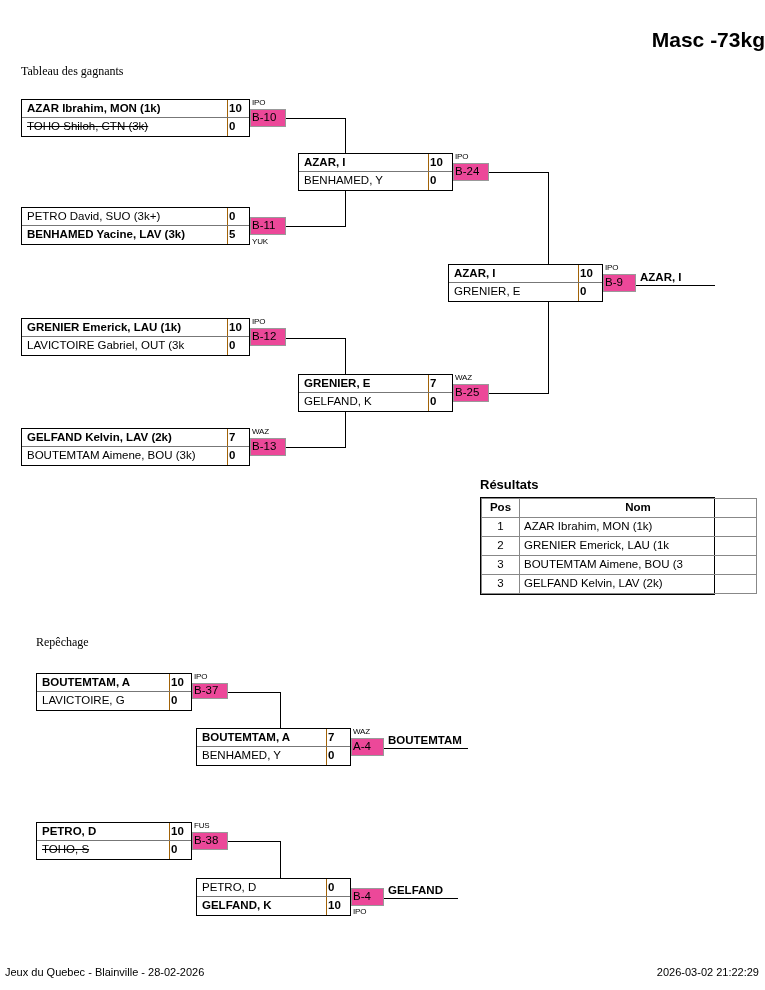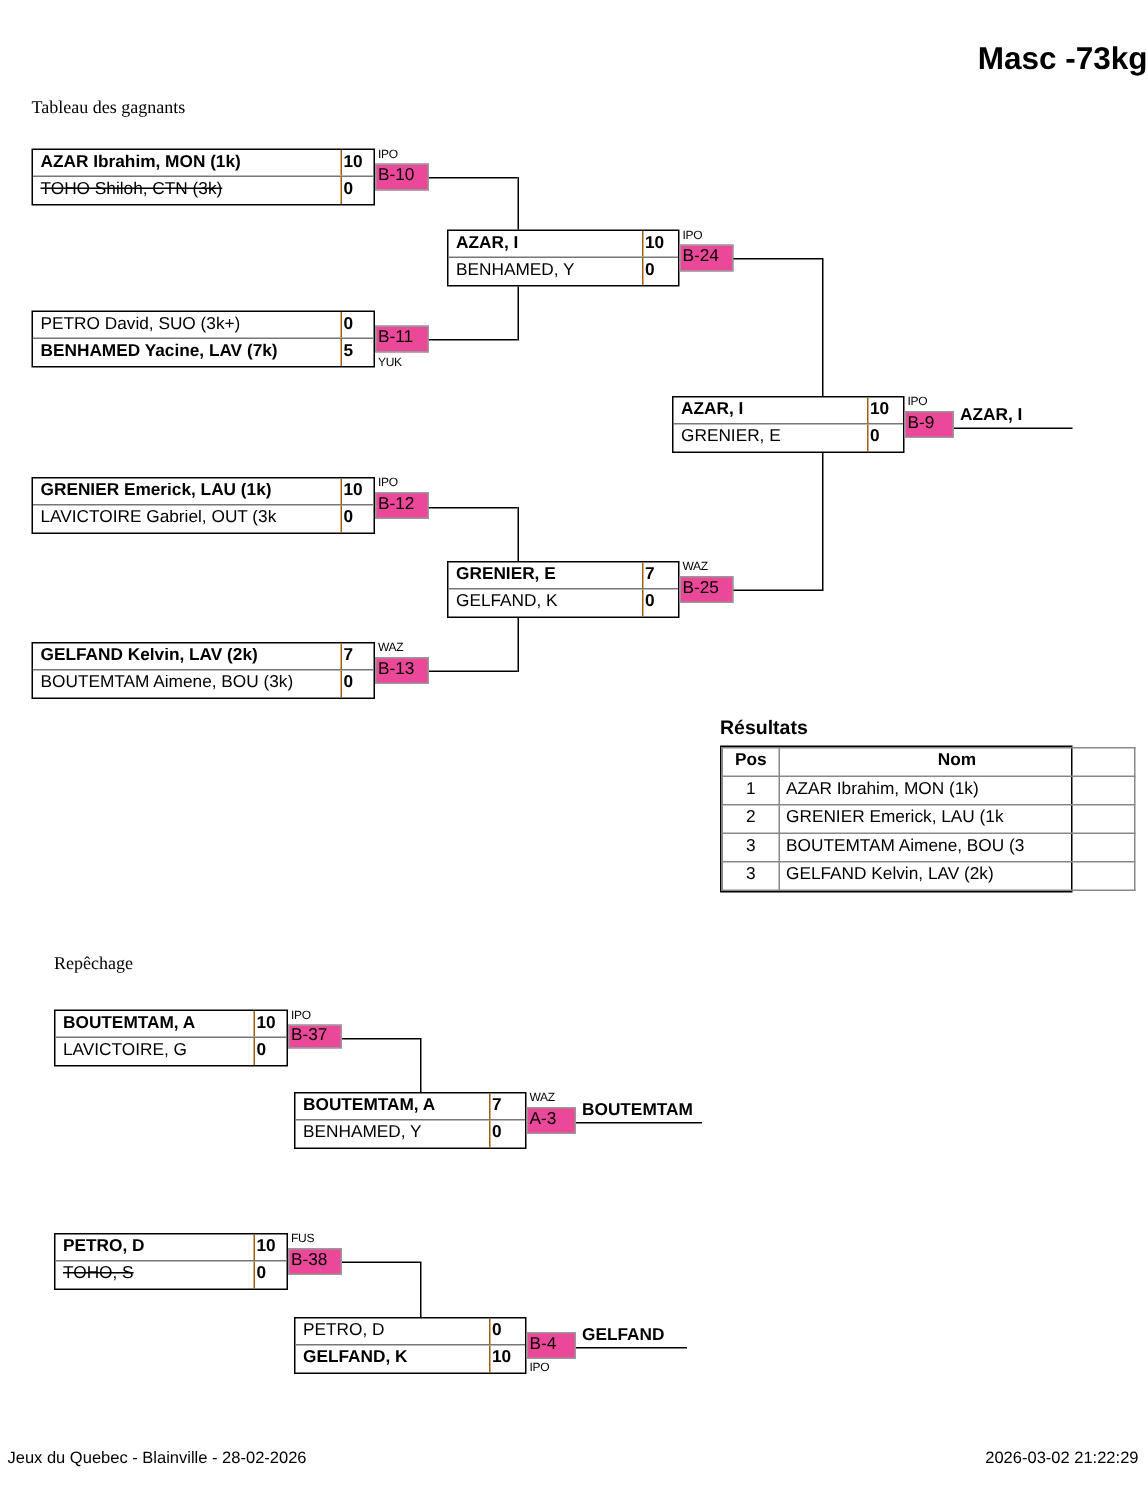--- a/index.html
+++ b/index.html
@@ -141,21 +141,21 @@
 <div class="abs mark" style="left:252px;top:99px;">IPO</div>
 <div class="abs tag" style="left:250px;top:109px;width:36px;height:18px;">B-10</div>
 <div class="abs hline" style="left:286px;top:118px;width:59px;height:1px;"></div>
 
 <div class="abs match" style="left:21px;top:207px;width:229px;height:38px;">
   <div class="row top">
     <div class="pname">PETRO David, SUO (3k+)</div>
     <div class="pscore" style="width:22px;">0</div>
   </div>
   <div class="row">
-    <div class="pname win">BENHAMED Yacine, LAV (7k)</div>
+    <div class="pname win">BENHAMED Yacine, LAV (3k)</div>
     <div class="pscore" style="width:22px;">5</div>
   </div>
 </div>
 <div class="abs tag" style="left:250px;top:217px;width:36px;height:18px;">B-11</div>
 <div class="abs mark" style="left:252px;top:238px;">YUK</div>
 <div class="abs hline" style="left:286px;top:226px;width:59px;height:1px;"></div>
 <div class="abs vline" style="left:345px;top:118px;height:109px;"></div>
 <div class="abs hline" style="left:345px;top:172px;width:56px;height:1px;"></div>
 
 <div class="abs match" style="left:21px;top:318px;width:229px;height:38px;">
@@ -254,21 +254,21 @@
   <div class="row top">
     <div class="pname win">BOUTEMTAM, A</div>
     <div class="pscore" style="width:24px;">7</div>
   </div>
   <div class="row">
     <div class="pname">BENHAMED, Y</div>
     <div class="pscore" style="width:24px;">0</div>
   </div>
 </div>
 <div class="abs mark" style="left:353px;top:728px;">WAZ</div>
-<div class="abs tag" style="left:351px;top:738px;width:33px;height:18px;">A-3</div>
+<div class="abs tag" style="left:351px;top:738px;width:33px;height:18px;">A-4</div>
 <div class="abs winner-name" style="left:388px;top:735px;">BOUTEMTAM</div>
 <div class="abs hline" style="left:384px;top:748px;width:84px;height:1px;"></div>
 
 <div class="abs match" style="left:36px;top:822px;width:156px;height:38px;">
   <div class="row top">
     <div class="pname win">PETRO, D</div>
     <div class="pscore" style="width:22px;">10</div>
   </div>
   <div class="row">
     <div class="pname strike">TOHO, S</div>

